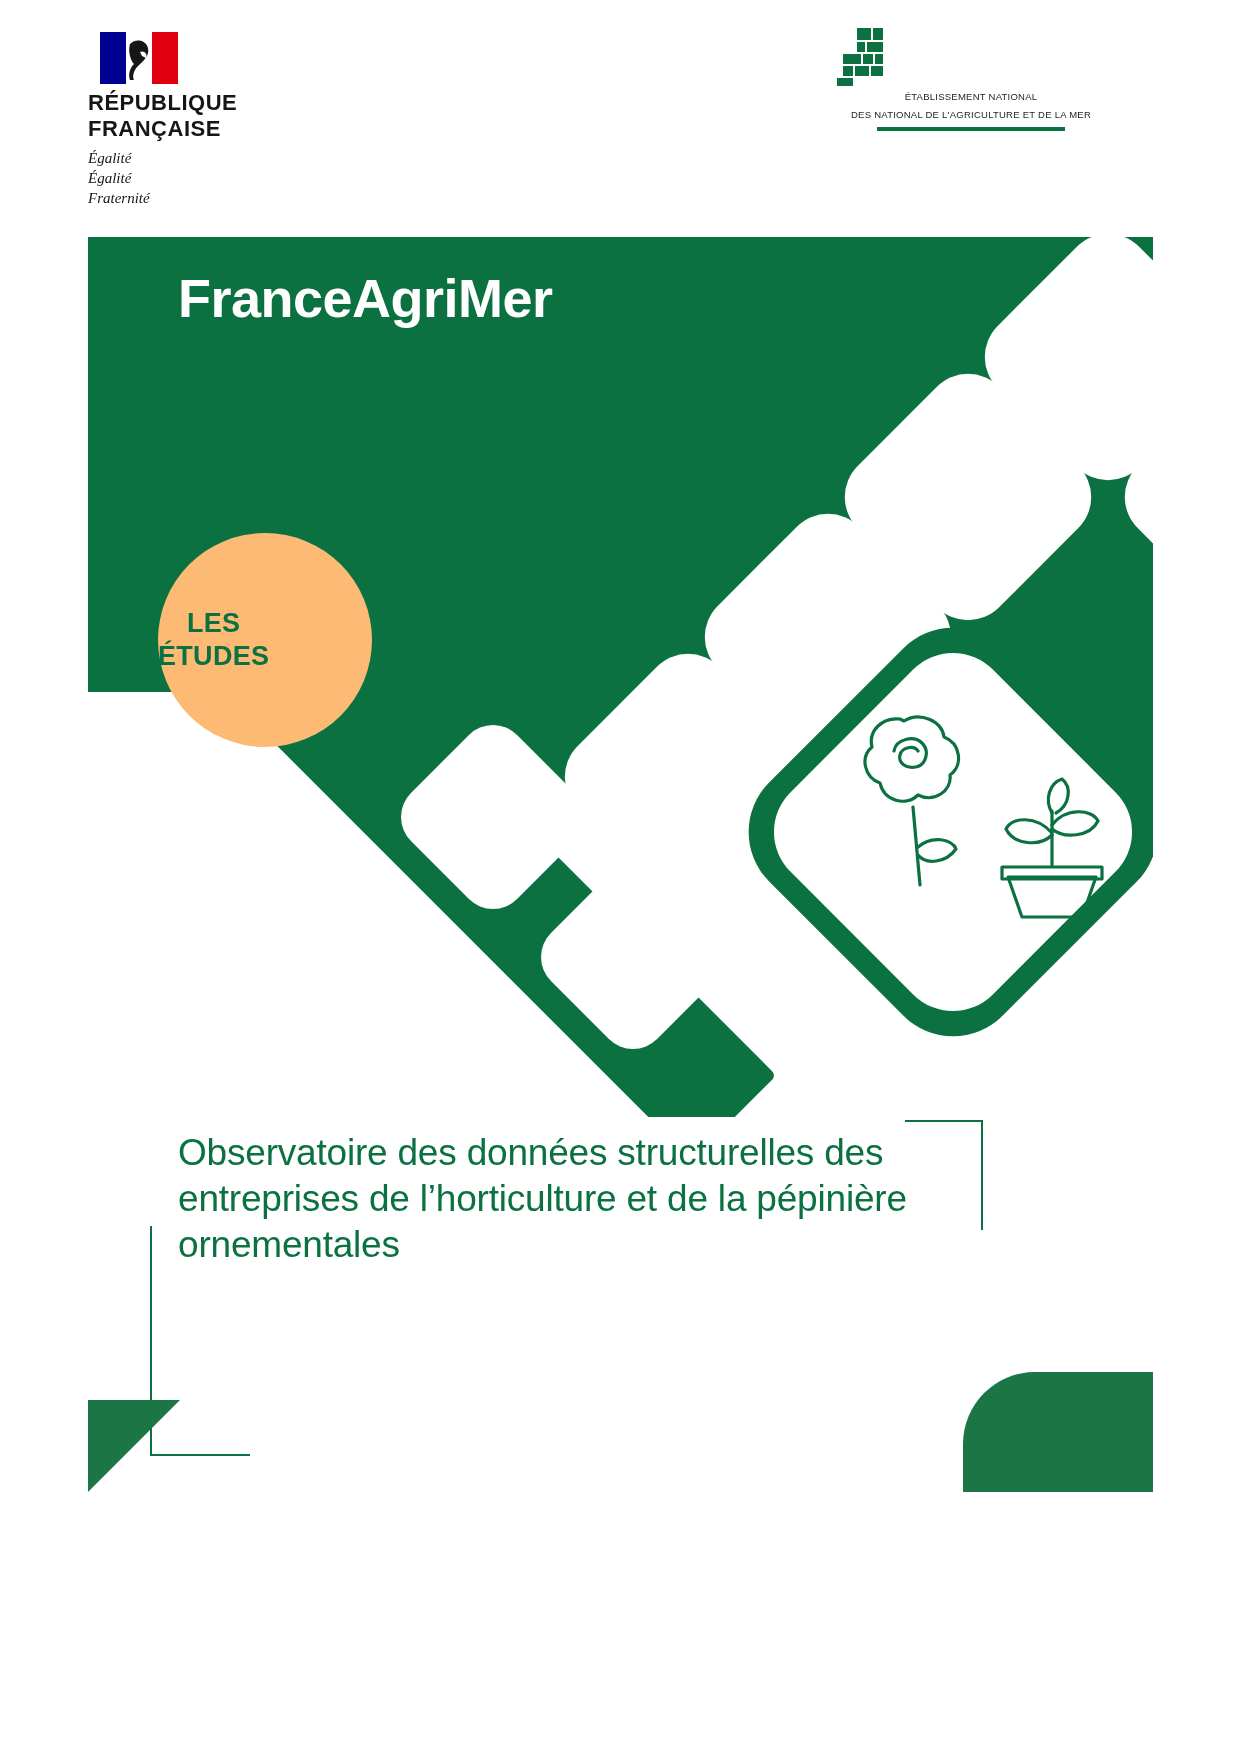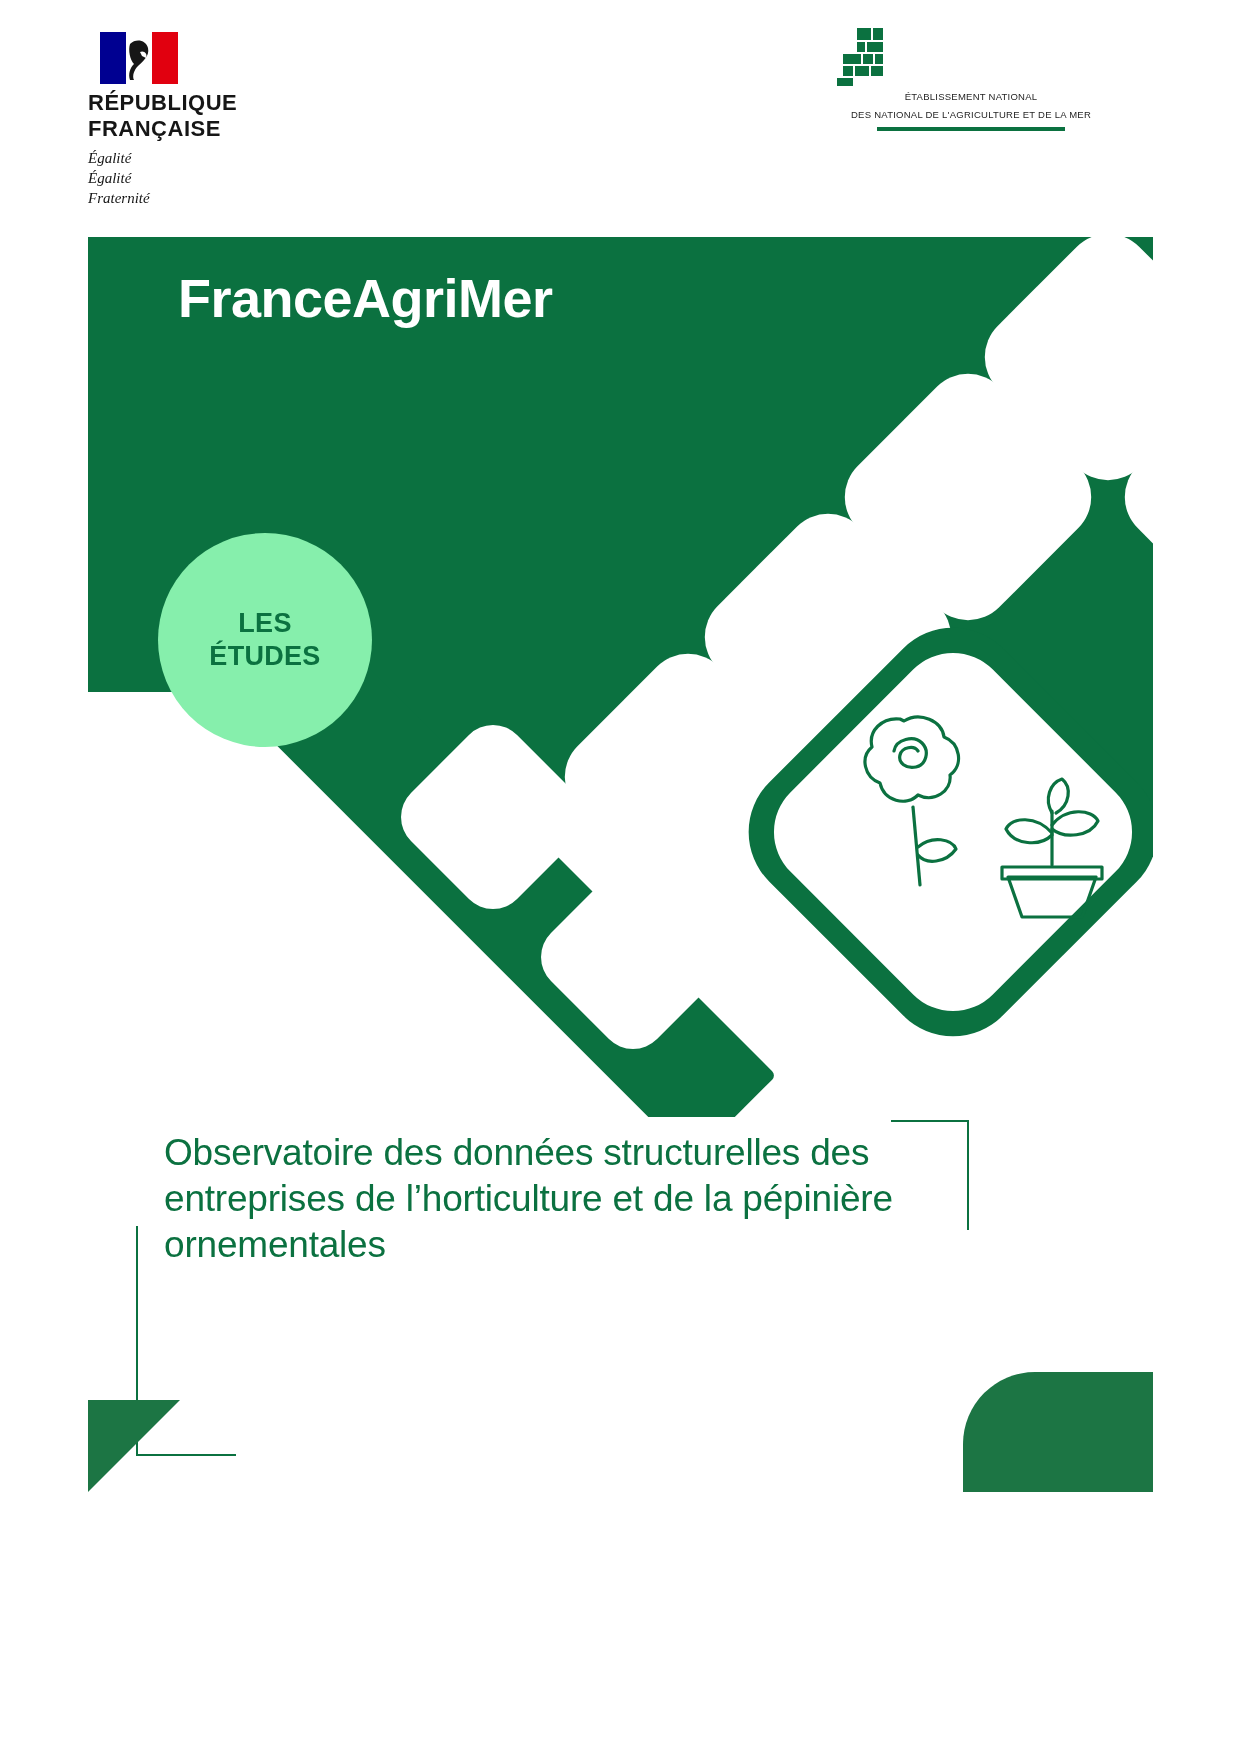--- a/index.html
+++ b/index.html
@@ -116,36 +116,36 @@
     letter-spacing: -0.5px;
   }
 
   .badge {
     position: absolute;
     left: 70px;
     top: 296px;
     width: 214px;
     height: 214px;
     border-radius: 50%;
-    background: #86efac;
+    background: #fdba74;
     display: flex;
     align-items: center;
-    justify-content: center;
+    justify-content: flex-start;
     text-align: center;
     color: #0B7140;
     font-size: 27px;
     font-weight: 700;
     line-height: 1.22;
     letter-spacing: 0.3px;
   }
 
   
   .titleblock {
     position: absolute;
-    left: 164px;
+    left: 178px;
     top: 1130px;
     width: 740px;
   }
   .maintitle {
     font-size: 37px;
     line-height: 1.24;
     color: #0B7140;
     font-weight: 400;
     letter-spacing: -0.2px;
   }

